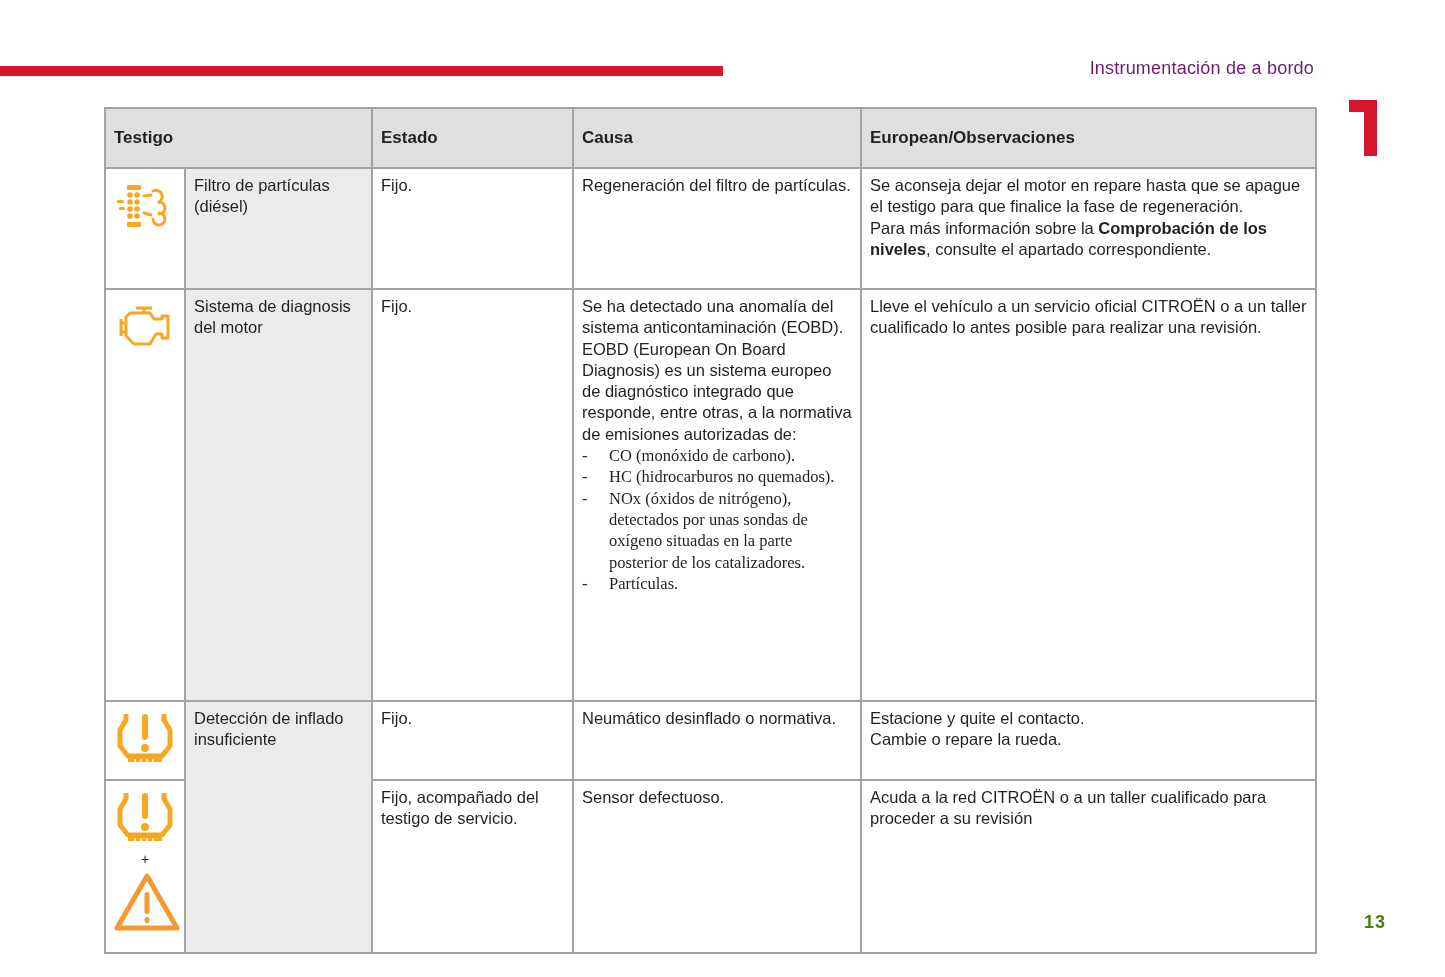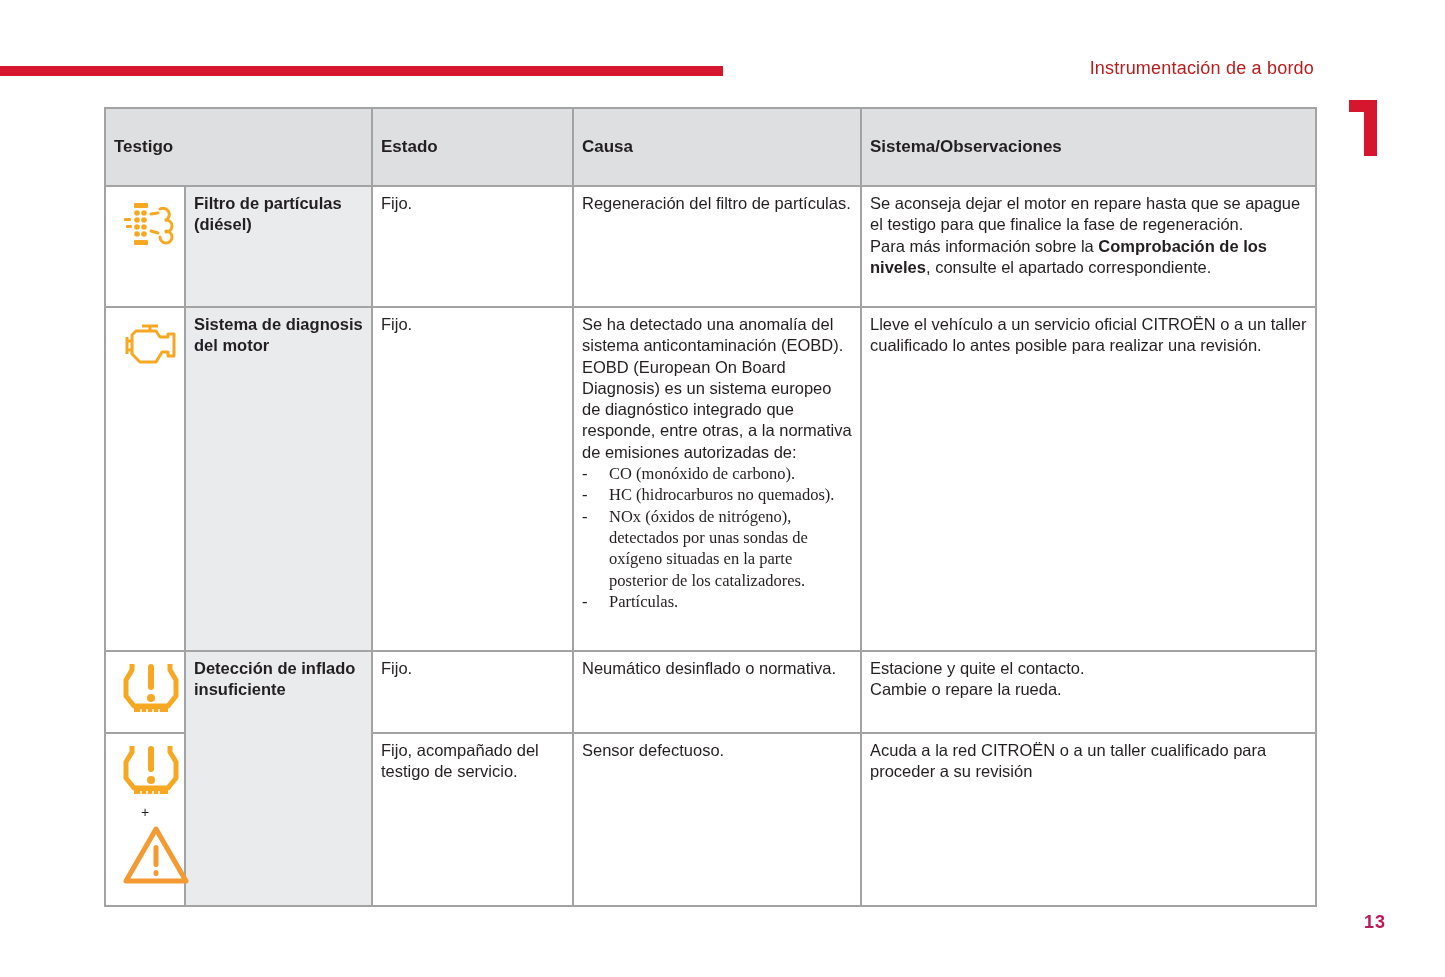--- a/index.html
+++ b/index.html
@@ -6,42 +6,42 @@
     body {
       width: 1445px; height: 977px; position: relative; overflow: hidden;
       font-family: "Liberation Sans", sans-serif; color: #231f20;
     }
     .red-bar {
       position: absolute; left: 0; top: 66px; width: 723px; height: 10px;
       background: #d6152e;
     }
     .section-title {
       position: absolute; left: 1060px; top: 58px; width: 254px; text-align: right;
-      font-size: 18px; color: #b91c1c; letter-spacing: 0.2px;
+      font-size: 18px; color: #701a75; letter-spacing: 0.2px;
     }
     .chapter-number {
       position: absolute; left: 1349px; top: 100px; width: 28px; height: 56px;
     }
     .page-number {
       position: absolute; left: 1350px; top: 912px; width: 50px; text-align: center;
-      font-size: 18px; font-weight: bold; color: #be185d; letter-spacing: 1px;
+      font-size: 18px; font-weight: bold; color: #4d7c0f; letter-spacing: 1px;
     }
     table.warn {
       position: absolute; left: 104px; top: 107px; width: 1211px;
       border-collapse: collapse; table-layout: fixed;
       font-size: 16.5px; line-height: 21.3px;
     }
     table.warn td, table.warn th {
-      border: 2px solid #a3a3a3; vertical-align: top; padding: 16px;
+      border: 2px solid #a3a3a3; vertical-align: top; padding: 7px;
     }
     table.warn th {
       background: #dedfe0; text-align: left; font-weight: bold; height: 44px;
       vertical-align: middle; padding-left: 8px; font-size: 17px;
     }
-    .name-cell { background: #eaebec; font-weight: bold; padding: 6px 8px 0 8px !important; }
+    .name-cell { background: #eaebec; font-weight: normal; padding: 6px 8px 0 8px !important; }
     .txt { padding: 6px 8px 0 8px !important; margin-top: 45px; }
     .icon-cell { text-align: center; padding-top: 8px !important; }
     .icon-cell svg { display: block; margin: 0 auto; }
     .plus { font-size: 14px; font-weight: normal; margin: 4px 0 2px 0; }
     ul.dash { list-style: none; margin: 0; padding: 0; font-family: Liberation Serif, serif; }
     ul.dash li { position: relative; padding-left: 27px; }
     ul.dash li::before { content: "-"; position: absolute; left: 0; top: 0; }
     .line { display: block; }
     b { font-weight: bold; }
   </style>
@@ -60,21 +60,21 @@
       <col style="width:187px">
       <col style="width:201px">
       <col style="width:288px">
       <col style="width:455px">
   </colgroup>
   <thead>
     <tr>
       <th colspan="2">Testigo</th>
       <th>Estado</th>
       <th>Causa</th>
-      <th>Sistema/Observaciones</th>
+      <th>European/Observaciones</th>
     </tr>
   </thead>
   <tbody>
 
     <tr style="height:121px">
       <td class="icon-cell">
         <svg width="60" height="48" viewBox="0 0 60 48" style="margin-top:6px">
           <g fill="#f7a823">
             <rect x="12" y="2" width="14" height="5" rx="1"></rect>
             <circle cx="15" cy="12" r="2.8"></circle>
@@ -102,21 +102,21 @@
       <td class="txt">Fijo.</td>
       <td class="txt">Regeneración del filtro de partículas.</td>
       <td class="txt">
         <span class="line">Se aconseja dejar el motor en repare hasta que se apague el testigo para que finalice la fase de regeneración.</span>
         <span class="line">
           <span>Para más información sobre la </span><b>Comprobación de los niveles</b><span>, consulte el apartado correspondiente.</span>
         </span>
       </td>
     </tr>
 
-    <tr style="height:344px">
+    <tr style="height:412px">
       <td class="icon-cell">
         <svg width="58" height="44" viewBox="0 0 58 44" style="margin-top:6px">
           <path fill="none" stroke="#f7a823" stroke-width="3" stroke-linejoin="round" d="M20 4 H36 M28 4 V9 M16 9 H34 L38 15 H46 V12 H52 V34 H46 V30 H40 L34 40 H18 L10 32 V28 H5 M5 19 H10 V13 L14 9 H16 M5 15 V32 M10 19 V28"></path>
         </svg>
       </td>
       <td class="name-cell">Sistema de diagnosis del motor</td>
       <td class="txt">Fijo.</td>
       <td class="txt">
         <span class="line">Se ha detectado una anomalía del sistema anticontaminación (EOBD). EOBD (European On Board Diagnosis) es un sistema europeo de diagnóstico integrado que responde, entre otras, a la normativa de emisiones autorizadas de:</span>
         <ul class="dash">

